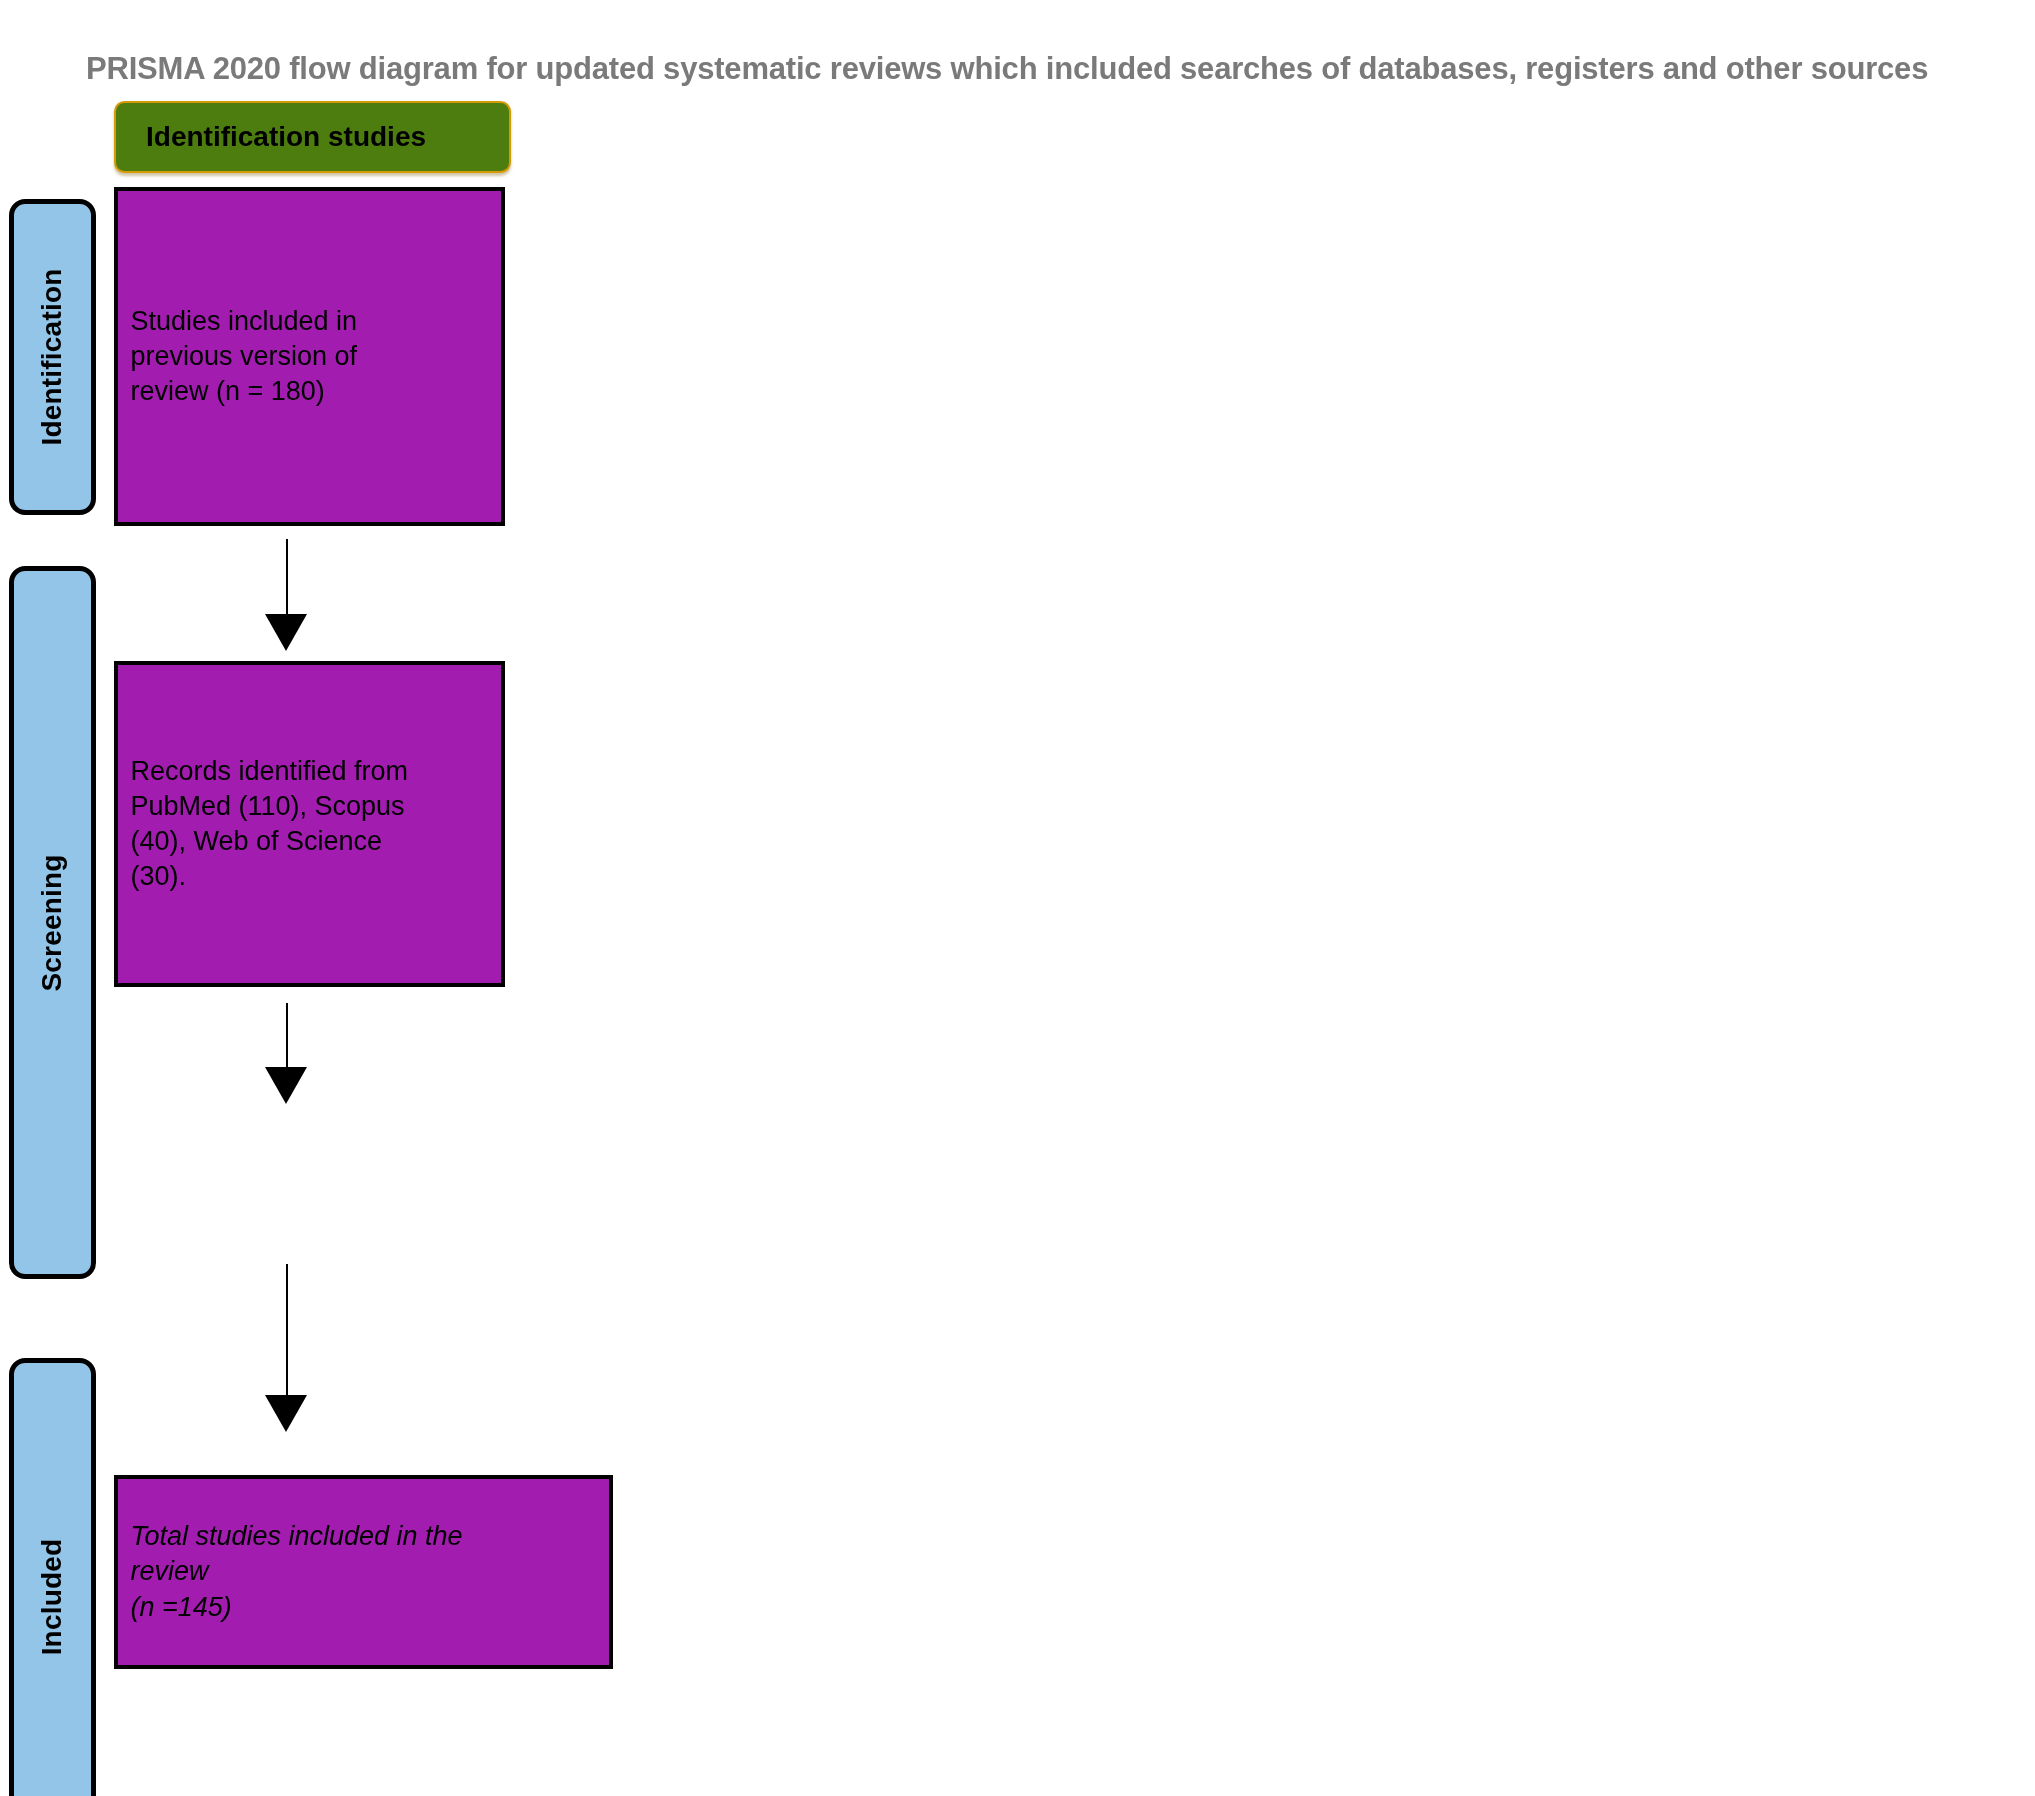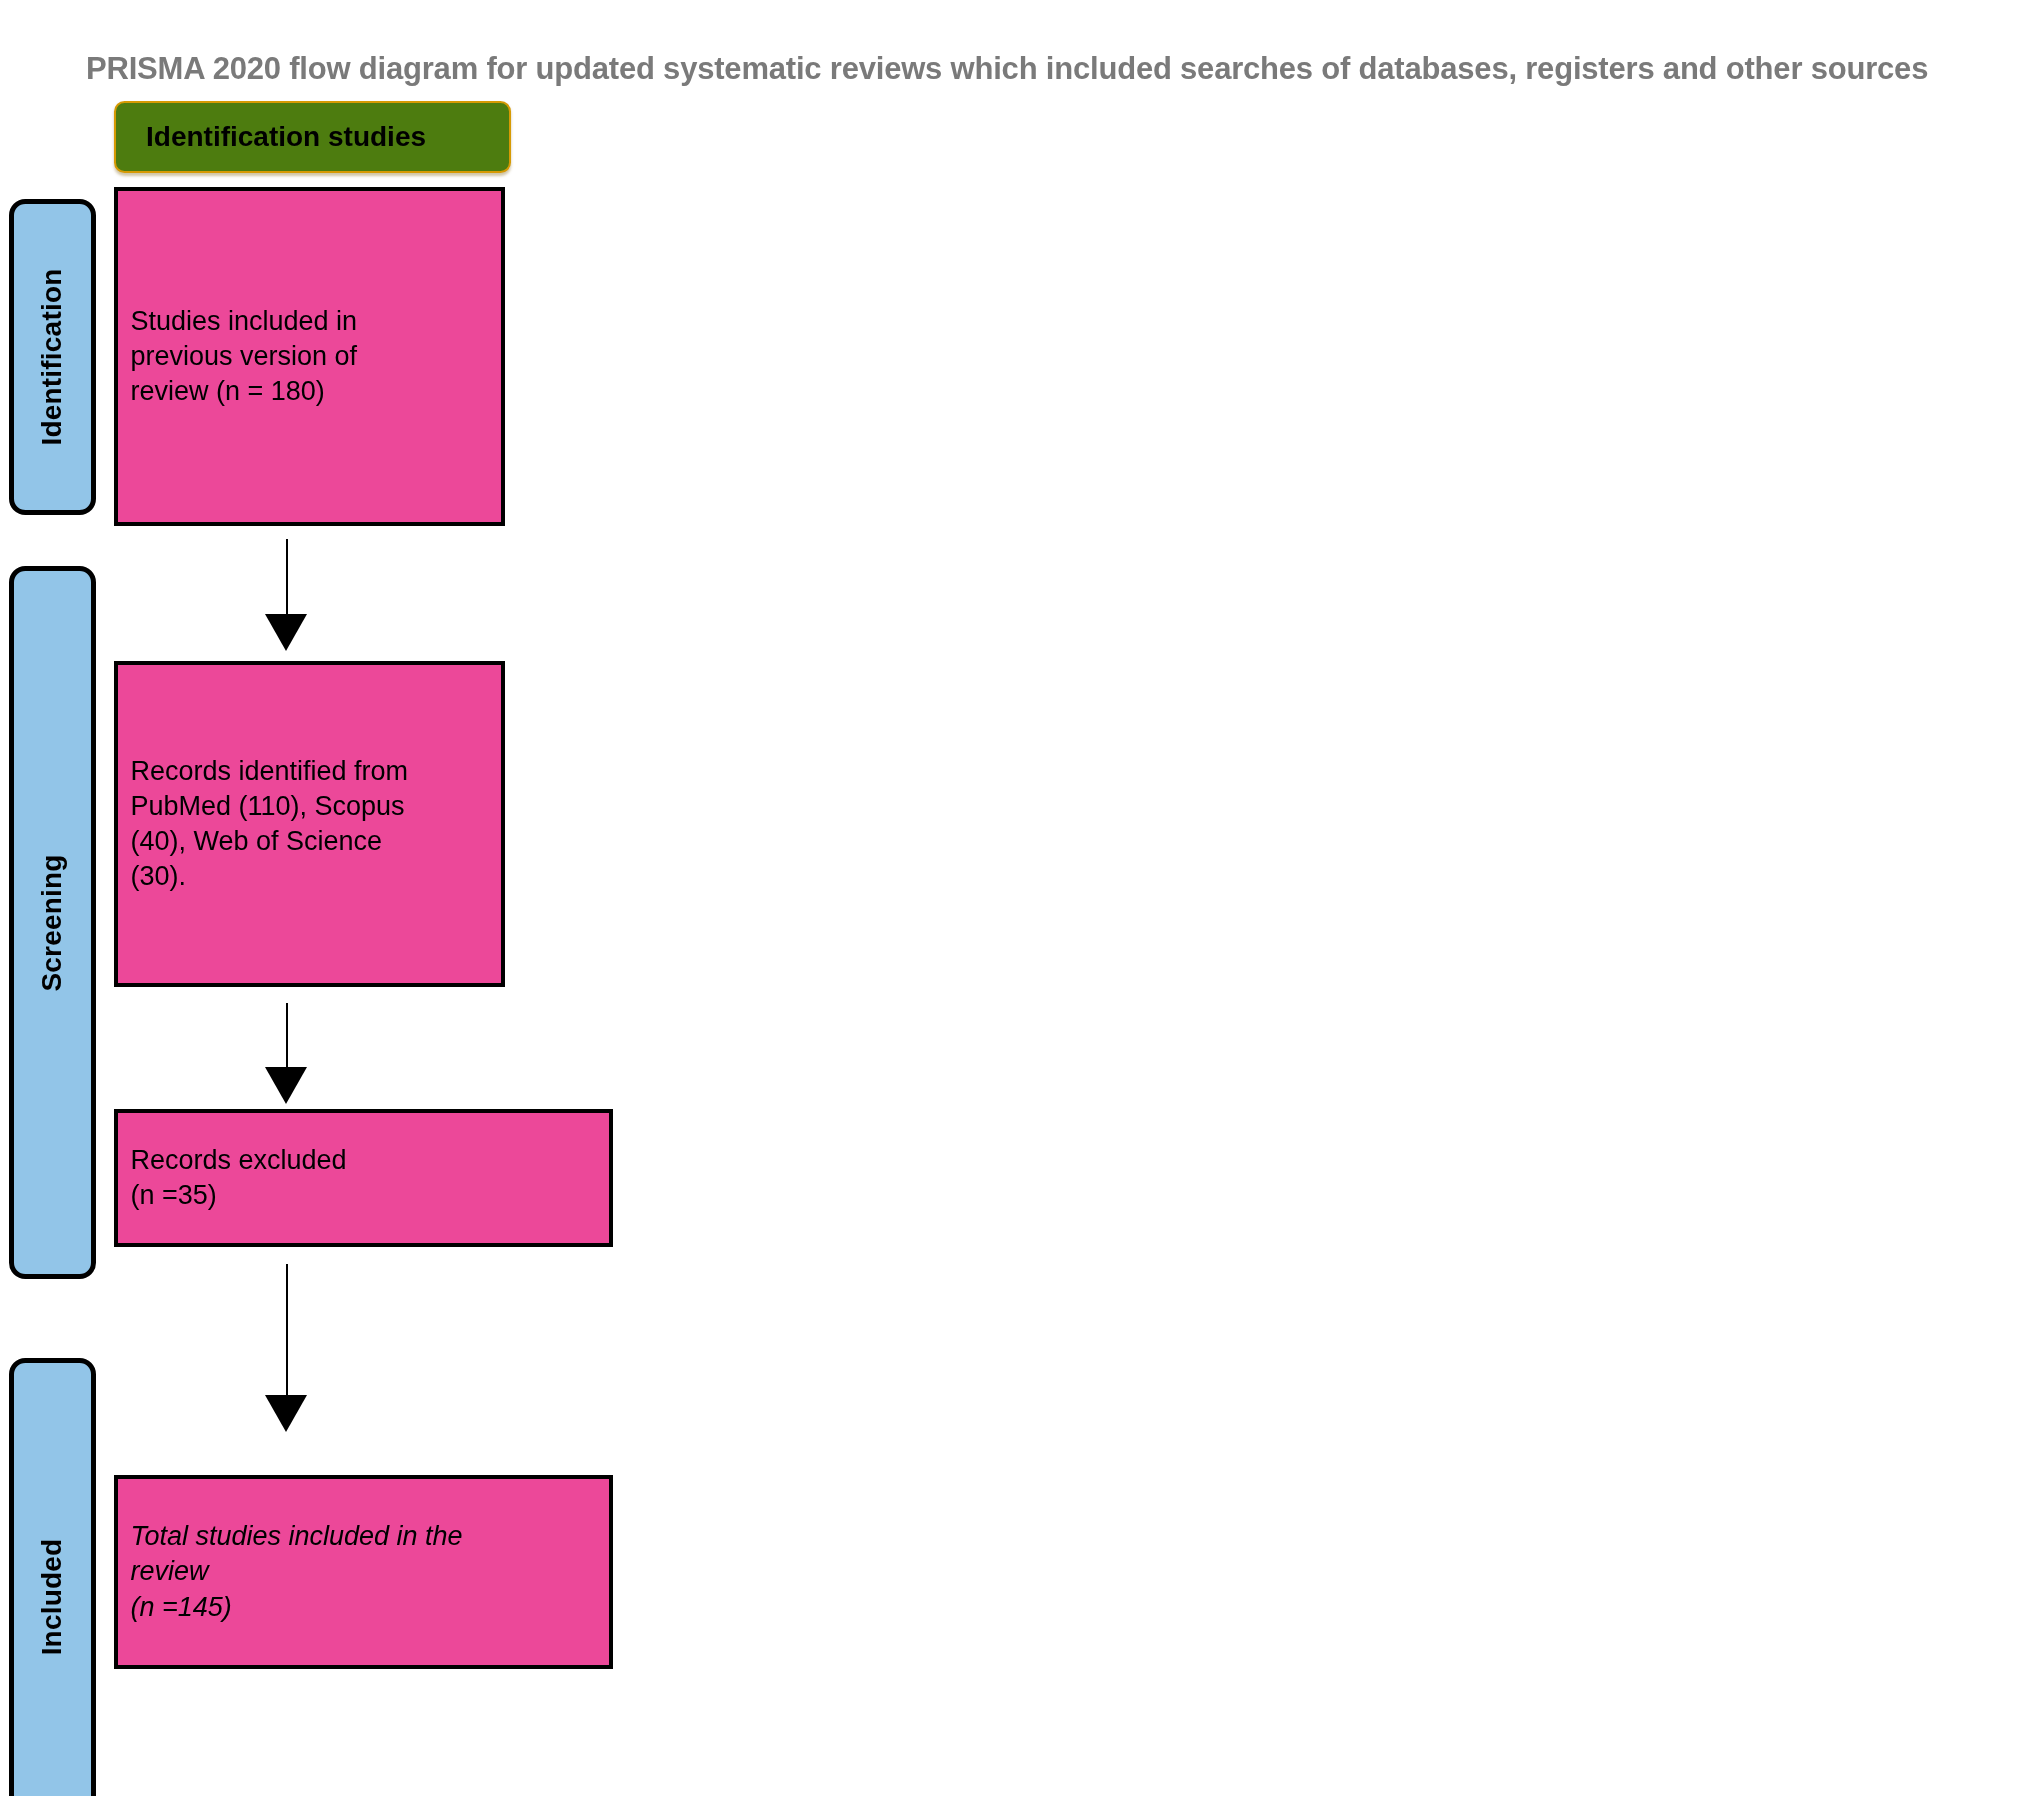--- a/index.html
+++ b/index.html
@@ -71,21 +71,21 @@
     font-size: 28px;
     font-weight: bold;
     color: #000000;
     letter-spacing: 0.2px;
   }
 
   
   .flow-box {
     position: absolute;
     box-sizing: border-box;
-    background: #ec4899;
+    background: #a21caf;
     border: 4.3px solid #000000;
     padding: 0 12.4px;
     display: flex;
     align-items: center;
   }
   .flow-box-text {
     font-size: 27px;
     line-height: 1.30;
     color: #000000;
     white-space: pre-line;
@@ -155,24 +155,20 @@
 PubMed (110), Scopus
 (40), Web of Science
 (30).</div>
   </div>
 
   <div class="arrow" style="left:265px; top:956px; width:43px; height:101px;">
     <div class="shaft" style="height:64px;"></div>
     <div class="head"></div>
   </div>
 
-  <div class="flow-box align-upper" style="left:114px; top:1062px; width:499px; height:138px;">
-    <div class="flow-box-text">Records excluded
-(n =35)</div>
-  </div>
 
   <div class="arrow" style="left:265px; top:1217px; width:43px; height:168px;">
     <div class="shaft" style="height:131px;"></div>
     <div class="head"></div>
   </div>
 
   <div class="flow-box align-upper" style="left:114px; top:1428px; width:499px; height:194px;font-style:italic;">
     <div class="flow-box-text">Total studies included in the
 review
 (n =145)</div>

